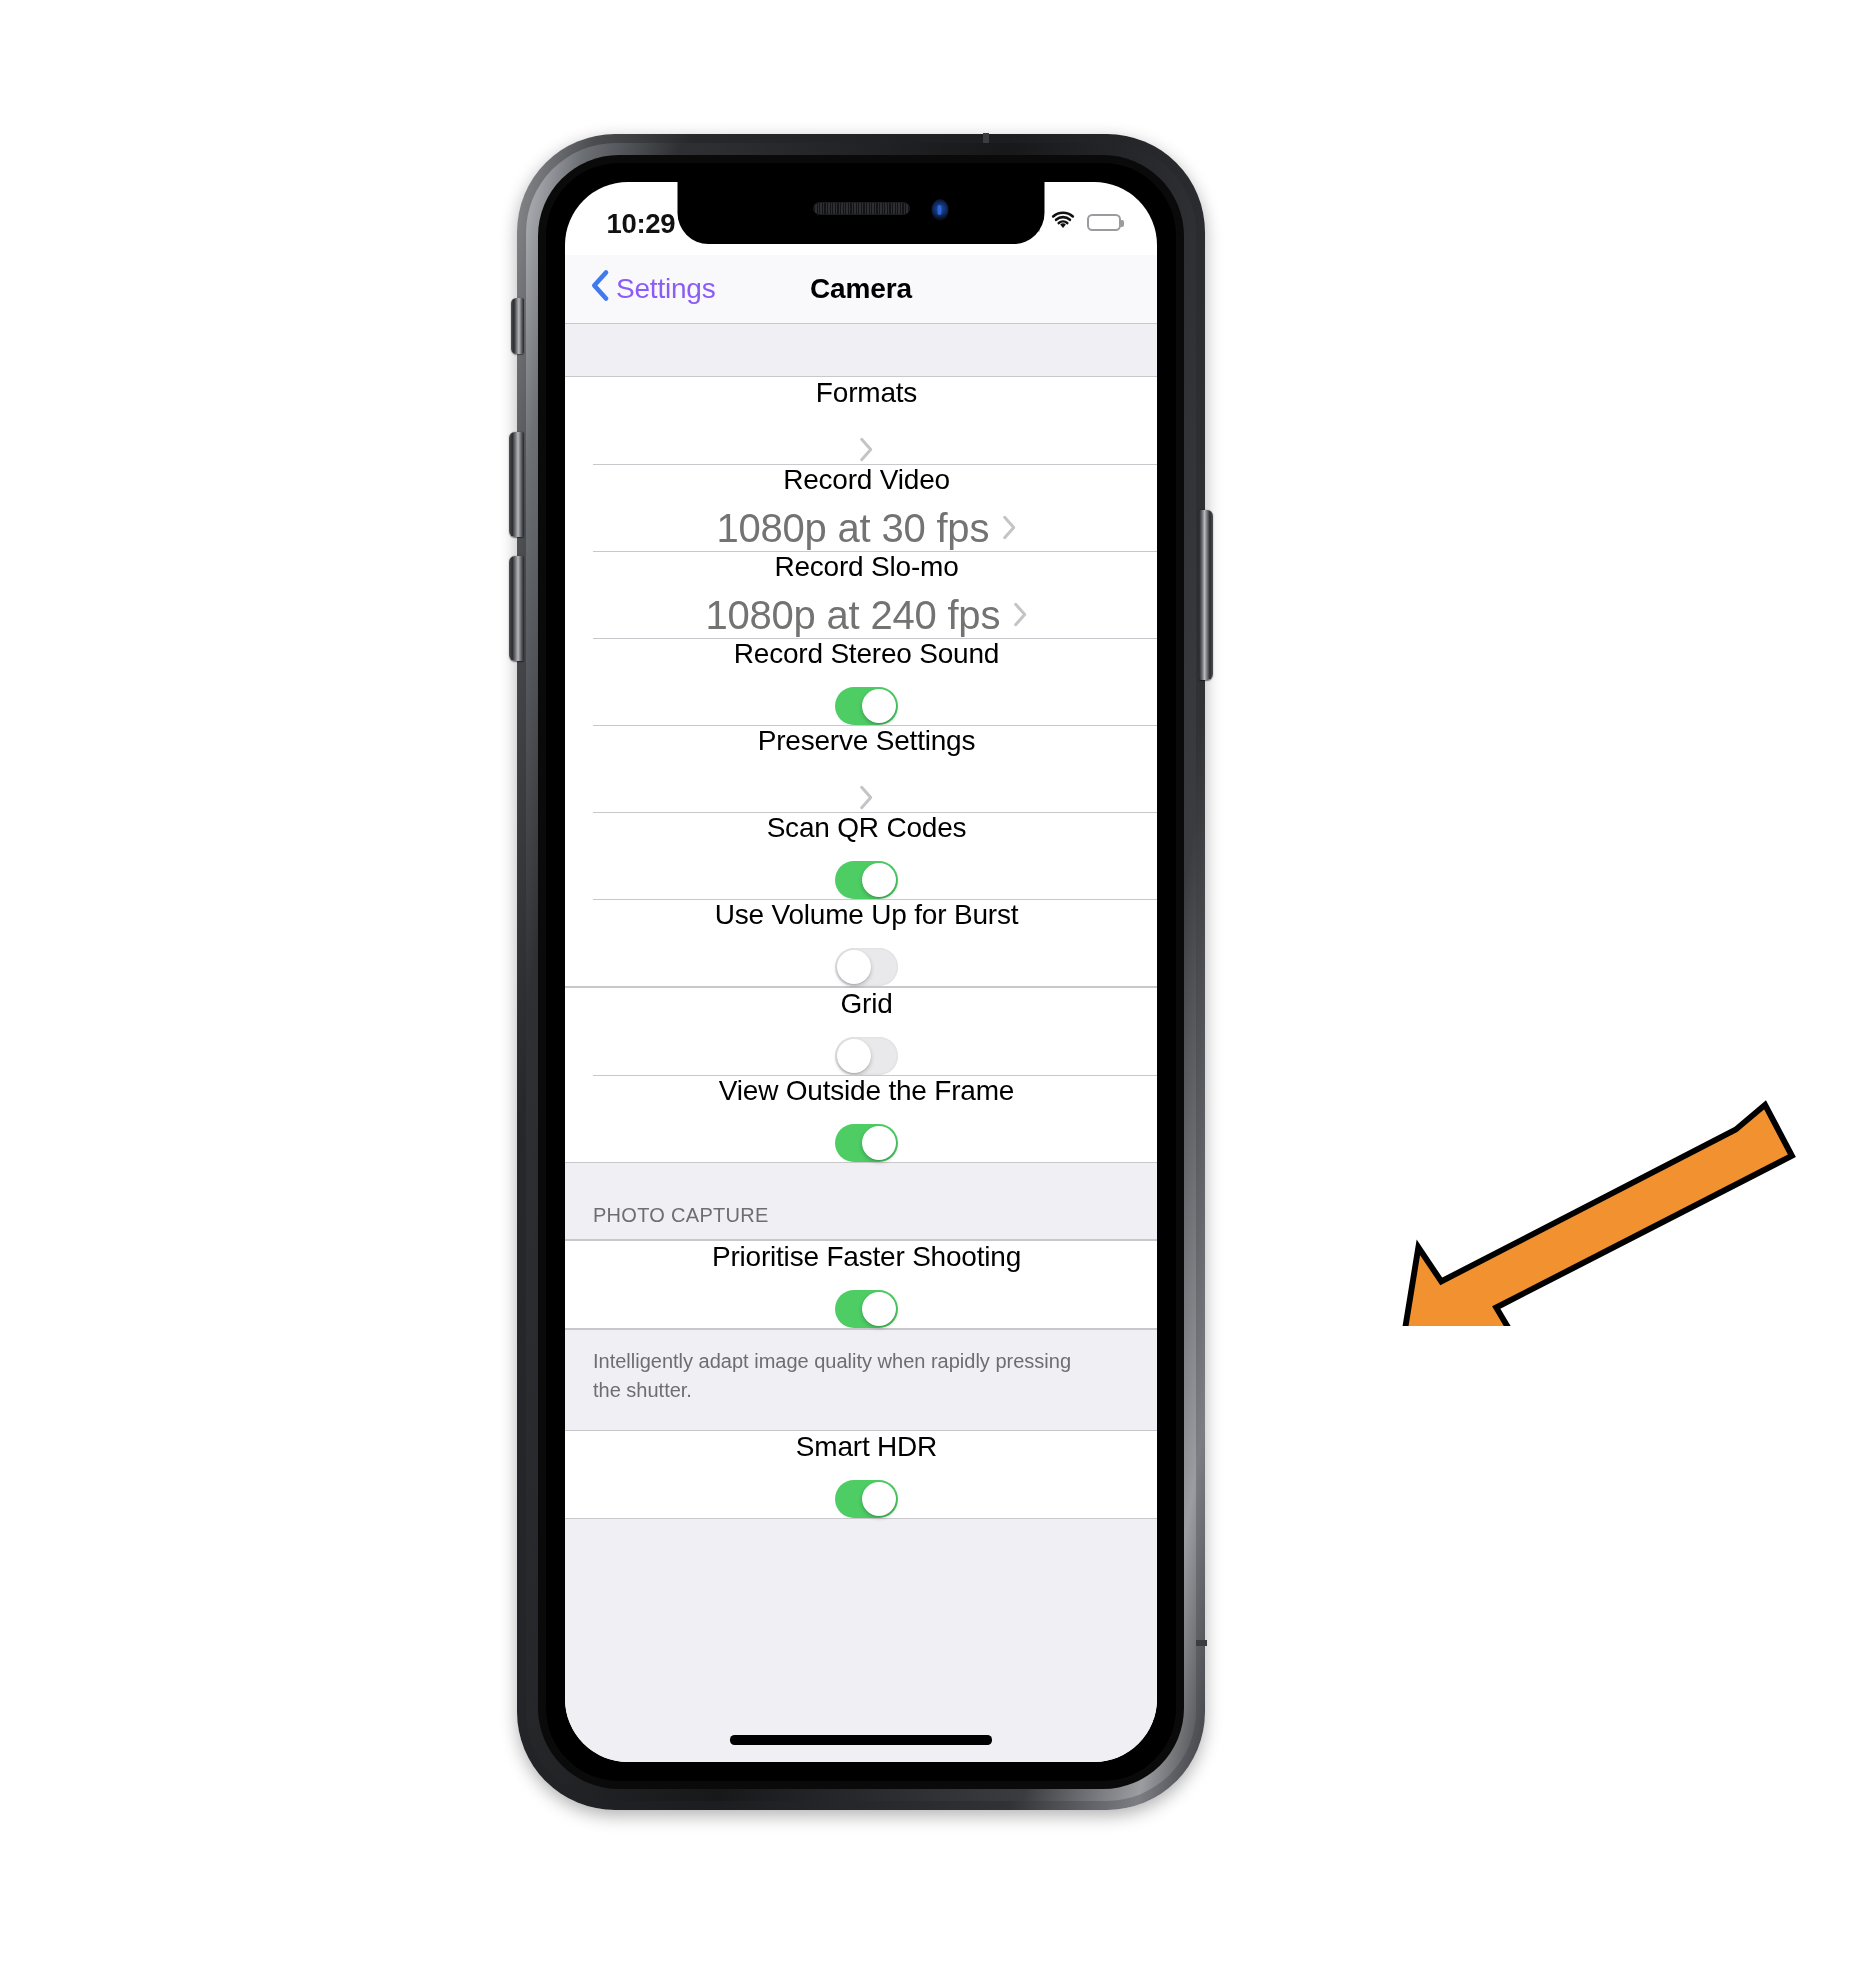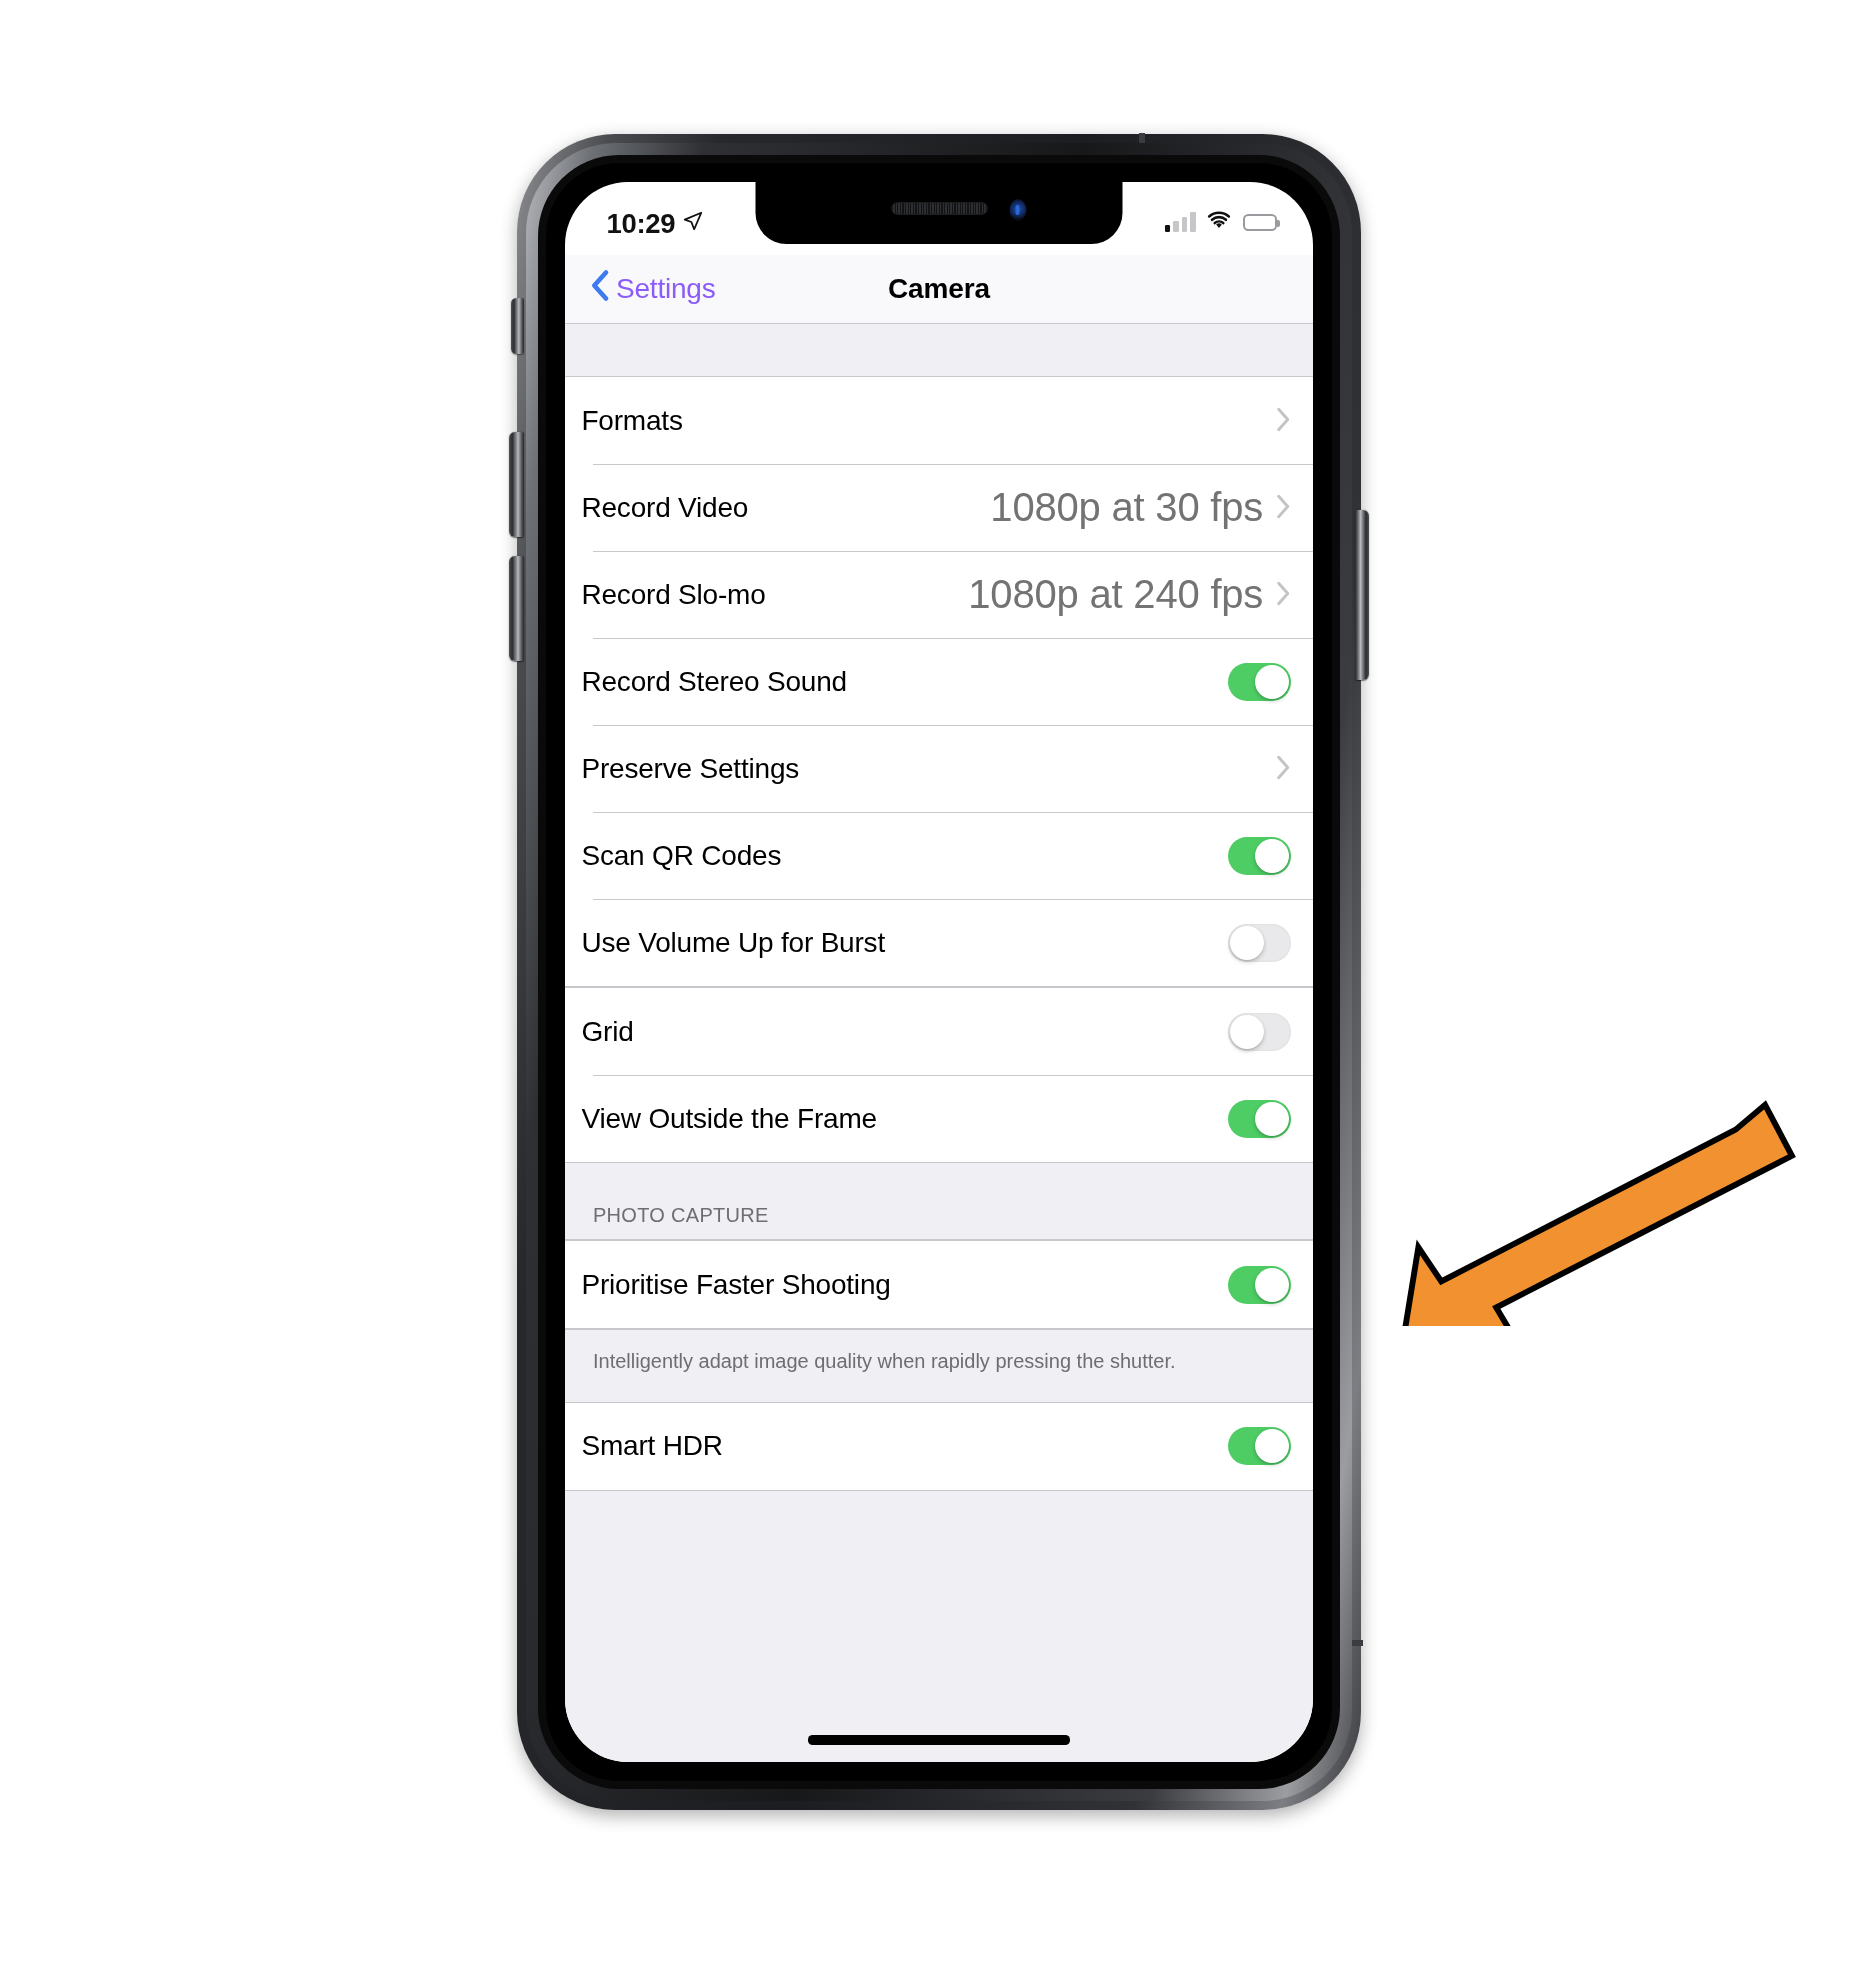--- a/index.html
+++ b/index.html
@@ -8,21 +8,21 @@
     background: #ffffff;
     font-family: "Liberation Sans", sans-serif;
     overflow: hidden;
   }
   #stage { position: relative; width: 1868px; height: 1965px; background:#fff; }
 
   
   .phone-outer {
     position: absolute;
     left: 517px; top: 134px;
-    width: 844px; height: 1021px;
+    width: 688px; height: 1021px;
     border-radius: 98px;
     background: linear-gradient(100deg,#8d8f93 0%,#4a4c50 8%,#26282b 18%,#1c1d20 50%,#303236 80%,#7c7e83 93%,#3a3c40 100%);
     box-shadow: 0 5.2px 17px rgba(0,0,0,0.30);
   }
   .phone-outer.tall { height: 1676px; }
   .phone-mid {
     position: absolute;
     left: 9.2px; top: 9.2px; right: 9.2px; bottom: 9.2px;
     border-radius: 90px;
     background: linear-gradient(100deg,#b9bbbf 0%,#6d7075 6%,#2e3033 16%,#17181a 50%,#3a3c40 82%,#9b9da1 94%,#4a4c50 100%);
@@ -147,22 +147,23 @@
   .content {
     position: absolute; left: 0; top: 142px; right: 0; bottom: 0;
     background: #efeff4;
     overflow: hidden;
   }
   .gap { height: 52px; background:#efeff4; }
   .group { background:#fff; border-top:0.7px solid #c8c7cc; border-bottom:0.7px solid #c8c7cc; }
   .row {
     position: relative;
     display: flex; align-items: center; justify-content: space-between;
-    height: 87px; padding: 0 22px 0 16px;
+    height: 87px; padding: 0 22px 0 33px;
     background: #fff;
+    flex-direction: column;
   }
   .row + .row::before {
     content:''; position:absolute; left:27.5px; right:0; top:0; height:0.7px; background:#c8c7cc;
   }
   .row-label { font-size: 28px; color:#000; letter-spacing:-0.2px; }
   .row-right { display:flex; align-items:center; gap: 13px; }
   .row-value { font-size: 40px; color:#737373; letter-spacing:-0.2px; }
   .chev { display:block; }
 
   .sec-head {

